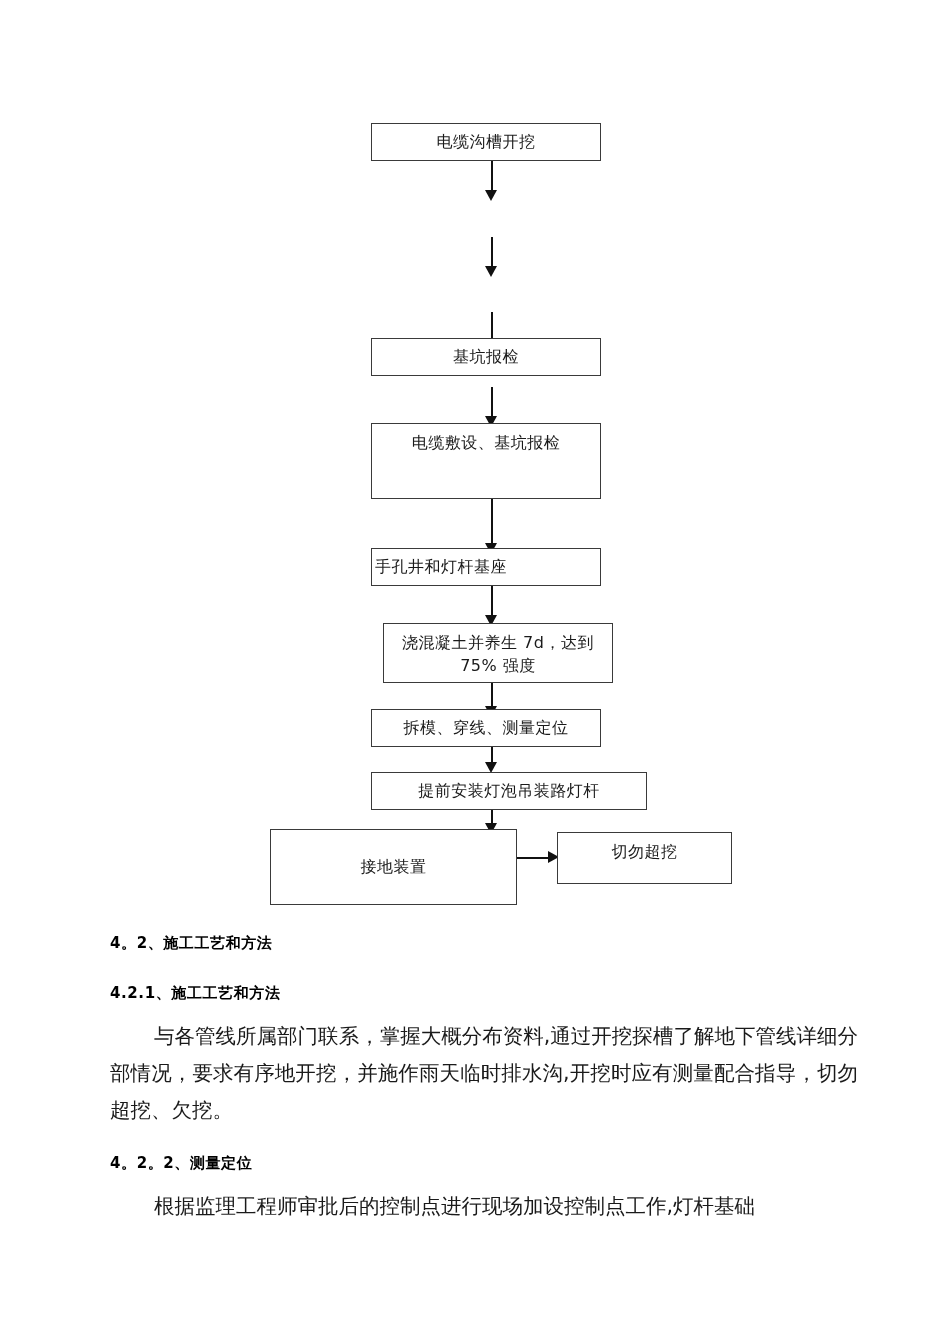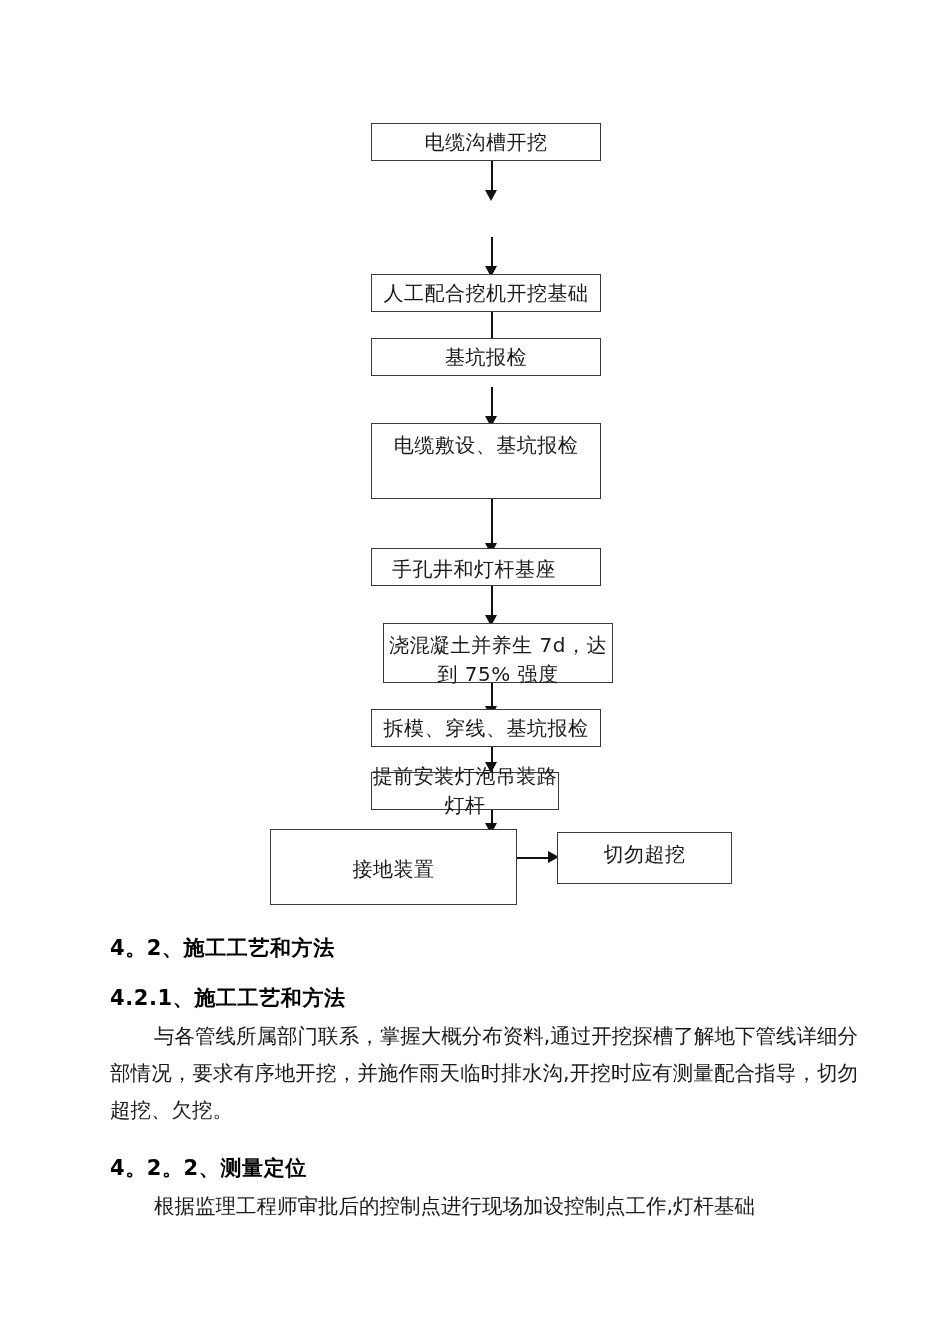--- a/index.html
+++ b/index.html
@@ -22,21 +22,21 @@
     left: 0;
     top: 0;
     width: 950px;
     height: 925px;
   }
   .fc-box {
     position: absolute;
     box-sizing: border-box;
     border: 1.4px solid #3a3a3a;
     background: #ffffff;
-    font-size: 20px;
+    font-size: 16px;
     line-height: 1.45;
     color: #1a1a1a;
     letter-spacing: 0.5px;
   }
   .fc-box .fc-label {
     display: block;
     width: 100%;
   }
   .fc-box.center-mid {
     display: flex;
@@ -50,21 +50,21 @@
     justify-content: center;
     text-align: center;
     padding-top: 7px;
   }
   .fc-box.left-top {
     display: flex;
     align-items: flex-start;
     justify-content: flex-start;
     text-align: left;
     padding-top: 6px;
-    padding-left: 20px;
+    padding-left: 3px;
   }
 
   .fc-arrow {
     position: absolute;
   }
   .fc-arrow .shaft-v {
     position: absolute;
     left: 0;
     top: 0;
     width: 2px;
@@ -97,21 +97,21 @@
   
   #doc-body {
     position: absolute;
     left: 0;
     top: 925px;
     width: 950px;
   }
   .heading {
     position: absolute;
     font-weight: bold;
-    font-size: 21px;
+    font-size: 15px;
     letter-spacing: 0.6px;
     color: #000000;
     white-space: nowrap;
   }
   .para {
     position: absolute;
     left: 110px;
     width: 748px;
     font-size: 20.5px;
     line-height: 37px;
@@ -136,23 +136,20 @@
   <div class="fc-arrow" style="left:485px; top:161px; width:13px; height:40px;">
     <div class="shaft-v" style="left:5.5px; height:30px;"></div>
     <div class="head-down" style="left:0px; top:29px;"></div>
   </div>
 
   <div class="fc-arrow" style="left:485px; top:237px; width:13px; height:40px;">
     <div class="shaft-v" style="left:5.5px; height:30px;"></div>
     <div class="head-down" style="left:0px; top:29px;"></div>
   </div>
 
-  <div class="fc-box center-mid" style="left:371px; top:274px; width:230px; height:38px;">
-    <span class="fc-label">人工配合挖机开挖基础</span>
-  </div>
   <div class="fc-arrow" style="left:485px; top:312px; width:13px; height:40px;">
     <div class="shaft-v" style="left:5.5px; height:30px;"></div>
     <div class="head-down" style="left:0px; top:29px;"></div>
   </div>
 
   <div class="fc-box center-mid" style="left:371px; top:338px; width:230px; height:38px;">
     <span class="fc-label">基坑报检</span>
   </div>
   <div class="fc-arrow" style="left:485px; top:387px; width:13px; height:40px;">
     <div class="shaft-v" style="left:5.5px; height:30px;"></div>
@@ -177,28 +174,28 @@
 
   <div class="fc-box center-top" style="left:383px; top:623px; width:230px; height:60px;">
     <span class="fc-label">浇混凝土并养生 7d，达到 75% 强度</span>
   </div>
   <div class="fc-arrow" style="left:485px; top:683px; width:13px; height:34px;">
     <div class="shaft-v" style="left:5.5px; height:24px;"></div>
     <div class="head-down" style="left:0px; top:23px;"></div>
   </div>
 
   <div class="fc-box center-mid" style="left:371px; top:709px; width:230px; height:38px;">
-    <span class="fc-label">拆模、穿线、基坑报检</span>
+    <span class="fc-label">拆模、穿线、测量定位</span>
   </div>
   <div class="fc-arrow" style="left:485px; top:747px; width:13px; height:26px;">
     <div class="shaft-v" style="left:5.5px; height:16px;"></div>
     <div class="head-down" style="left:0px; top:15px;"></div>
   </div>
 
-  <div class="fc-box center-mid" style="left:371px; top:772px; width:188px; height:38px;">
+  <div class="fc-box center-mid" style="left:371px; top:772px; width:276px; height:38px;">
     <span class="fc-label">提前安装灯泡吊装路灯杆</span>
   </div>
   <div class="fc-arrow" style="left:485px; top:810px; width:13px; height:24px;">
     <div class="shaft-v" style="left:5.5px; height:14px;"></div>
     <div class="head-down" style="left:0px; top:13px;"></div>
   </div>
 
   <div class="fc-box center-top" style="left:270px; top:829px; width:247px; height:76px; padding-top:25px;">
     <span class="fc-label">接地装置</span>
   </div>

